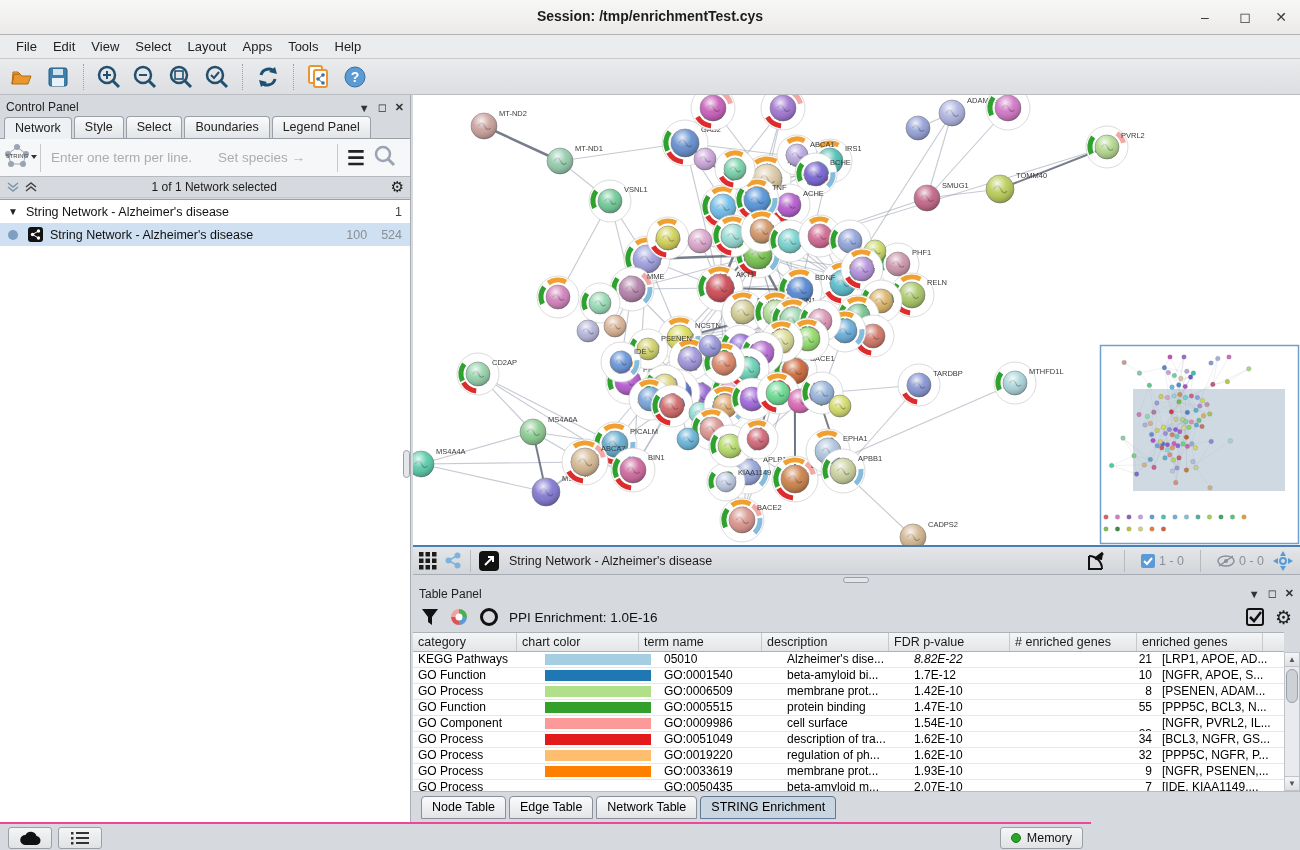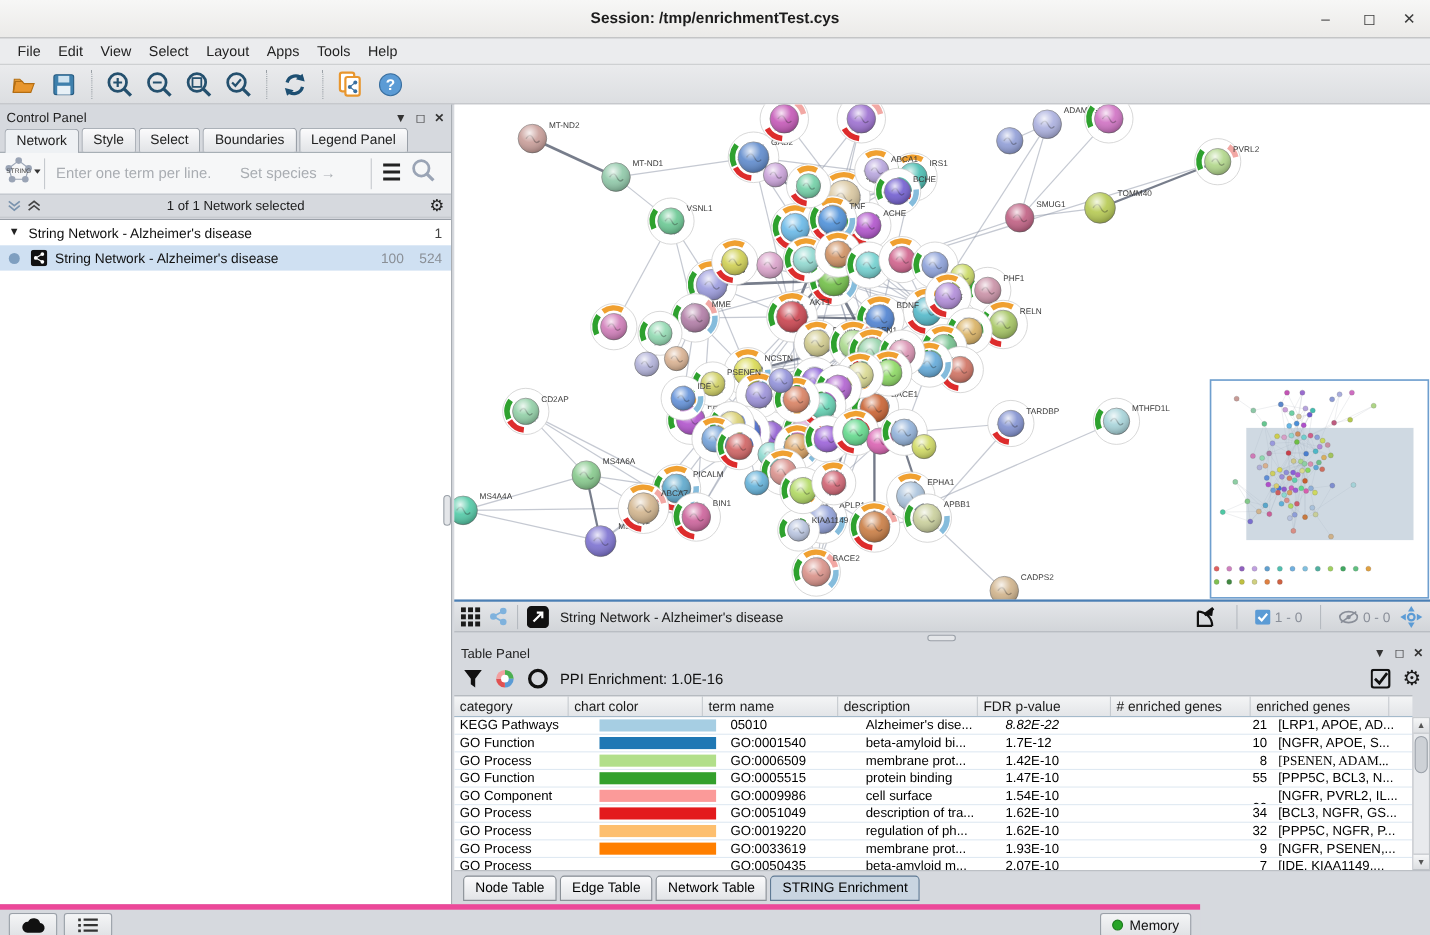--- a/index.html
+++ b/index.html
@@ -53,21 +53,21 @@
   .td.num{text-align:right;}
   .swatch{margin:2px 3px;height:11px;flex:1;}
   .vscroll{position:absolute;left:871px;top:67px;width:16px;height:139px;background:#e8eaed;border:1px solid #c0c4c8;}
   .varrow{height:14px;text-align:center;font-size:8px;color:#555;line-height:14px;background:linear-gradient(#f5f6f7,#dddfe2);border-bottom:1px solid #c0c4c8;}
   .varrow.b{position:absolute;bottom:0;width:100%;border-top:1px solid #c0c4c8;border-bottom:none;}
   .vthumb{position:absolute;left:1px;top:16px;width:12px;height:34px;background:#cdd1d6;border:1px solid #9aa0a8;border-radius:6px;}
   .btabs{position:absolute;left:413px;top:791px;width:887px;height:31px;display:flex;align-items:flex-start;padding:4px 0 0 8px;gap:3px;border-top:1px solid #b9bdc2;}
   .btab{font-size:12.5px;padding:3px 10px 4px;border:1px solid #8a9097;border-radius:4px 4px 0 0;background:linear-gradient(#fbfbfc,#e2e4e7);}
   .btab.active{background:#c9d5e1;border-color:#5f7globa4;border-color:#5f7a94;}
   
-  .statusbar{position:absolute;left:0;top:822px;width:1091px;height:28px;background:#d6d9de;border-top:5px solid #ec4899;}
+  .statusbar{position:absolute;left:0;top:822px;width:1091px;height:28px;background:#d6d9de;border-top:2px solid #ec4899;}
   .sbtn{position:absolute;top:3px;height:22px;border:1px solid #9aa0a8;border-radius:3px;background:linear-gradient(#f4f5f6,#e0e2e5);display:flex;align-items:center;justify-content:center;}
   .membtn{position:absolute;right:8px;top:3px;height:22px;padding:0 10px;border:1px solid #9aa0a8;border-radius:3px;background:linear-gradient(#f4f5f6,#e0e2e5);display:flex;align-items:center;gap:6px;font-size:12.5px;color:#111;}
   .dot-green{width:10px;height:10px;border-radius:50%;background:#28a428;border:1px solid #1d7a1d;}
   .flex{display:flex;align-items:center;}
   .ml-auto{margin-left:auto;}
 </style>
 </head>
 <body>
 
 <div class="window">
@@ -1701,21 +1701,21 @@
         </div>
         <div class="tr">
           <div class="td" style="width: 124px;">GO Process</div>
           <div class="td flex" style="width: 122px;">
             <div class="swatch" style="background: rgb(178, 223, 138);"></div>
           </div>
           <div class="td" style="width: 123px;">GO:0006509</div>
           <div class="td" style="width: 127px;">membrane prot...</div>
           <div class="td" style="width: 121px;">1.42E-10</div>
           <div class="td num" style="width: 127px;">8</div>
-          <div class="td" style="width: 126px; font-family: Liberation Serif, serif;">[PSENEN, ADAM...</div>
+          <div class="td" style="width: 126px;">[PSENEN, ADAM...</div>
         </div>
         <div class="tr">
           <div class="td" style="width: 124px;">GO Function</div>
           <div class="td flex" style="width: 122px;">
             <div class="swatch" style="background: rgb(51, 160, 44);"></div>
           </div>
           <div class="td" style="width: 123px;">GO:0005515</div>
           <div class="td" style="width: 127px;">protein binding</div>
           <div class="td" style="width: 121px;">1.47E-10</div>
           <div class="td num" style="width: 127px;">55</div>

